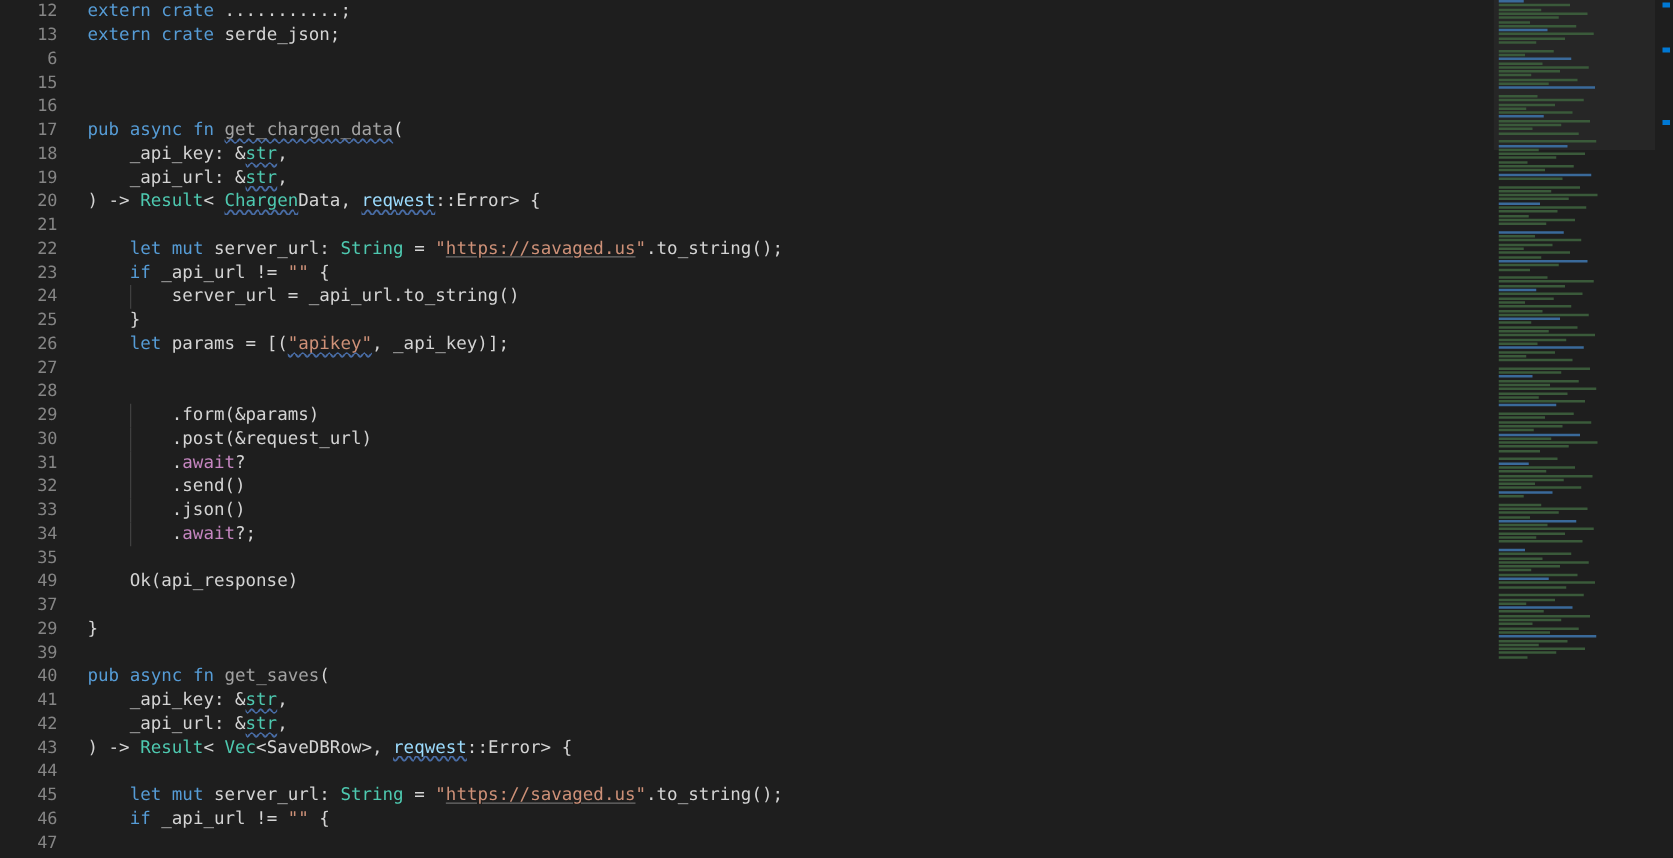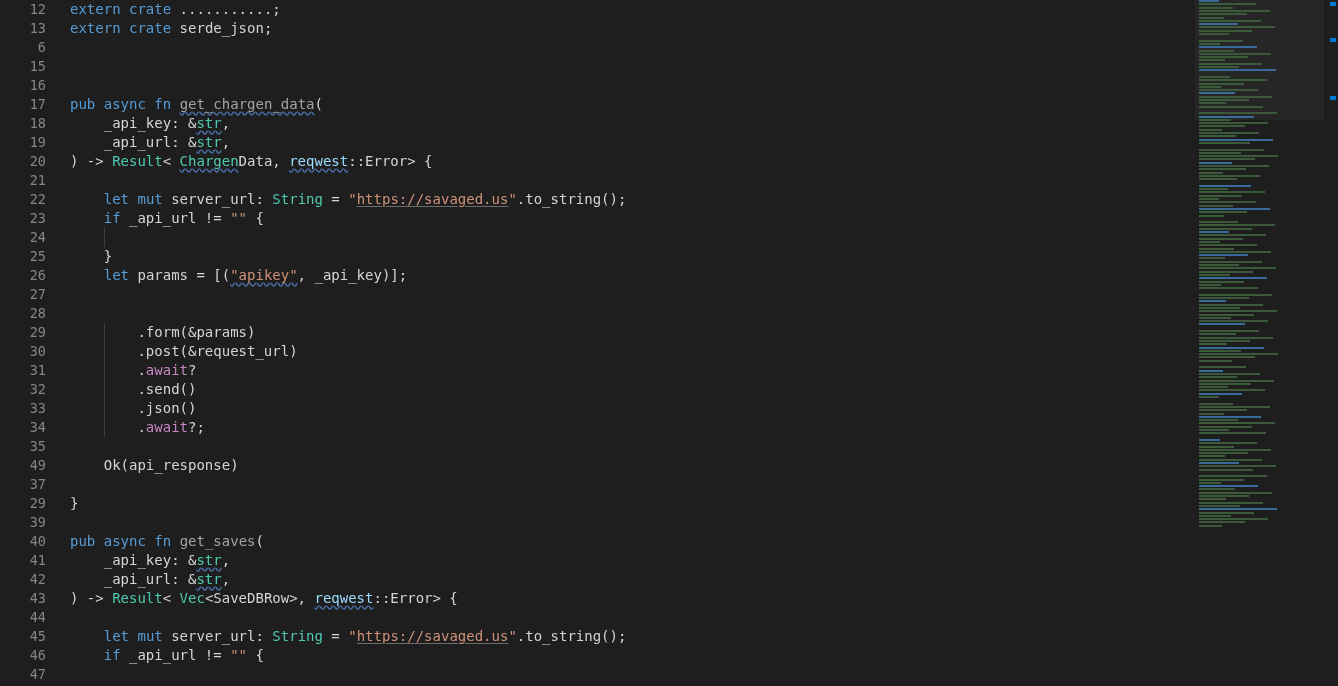--- a/index.html
+++ b/index.html
@@ -140,21 +140,21 @@
     <div class="code-line"></div>
     <div class="code-line"></div>
     <div class="code-line"></div>
     <div class="code-line"><span class="tok-kw">pub</span><span class=""> </span><span class="tok-kw">async</span><span class=""> </span><span class="tok-kw">fn</span><span class=""> </span><span class="tok-fn squiggly">get_chargen_data</span><span class="">(</span></div>
     <div class="code-line"><span class="">    _api_key: &amp;</span><span class="tok-type squiggly">str</span><span class="">,</span></div>
     <div class="code-line"><span class="">    _api_url: &amp;</span><span class="tok-type squiggly">str</span><span class="">,</span></div>
     <div class="code-line"><span class="">) -&gt; </span><span class="tok-type">Result</span><span class="">&lt; </span><span class="tok-type squiggly">Chargen</span><span class="">Data, </span><span class="tok-var squiggly">reqwest</span><span class="">::Error&gt; {</span></div>
     <div class="code-line"></div>
     <div class="code-line"><span class="">    </span><span class="tok-kw">let</span><span class=""> </span><span class="tok-kw">mut</span><span class=""> </span><span class="">server_url: </span><span class="tok-type">String</span><span class=""> </span><span class="">=</span><span class=""> </span><span class="tok-str">"</span><span class="tok-str underline">https://savaged.us</span><span class="tok-str">"</span><span class="">.to_string();</span></div>
     <div class="code-line"><span class="">    </span><span class="tok-kw">if</span><span class=""> </span><span class="">_api_url != </span><span class="tok-str">""</span><span class=""> </span><span class="">{</span></div>
-    <div class="code-line"><div class="indent-guide" style="left: 33.6px;"></div></div>
+    <div class="code-line"><div class="indent-guide" style="left: 33.6px;"></div><span class="">        server_url = _api_url.to_string()</span></div>
     <div class="code-line"><span class="">    }</span></div>
     <div class="code-line"><span class="">    </span><span class="tok-kw">let</span><span class=""> </span><span class="">params = [(</span><span class="tok-str squiggly">"apikey"</span><span class="">, _api_key)];</span></div>
     <div class="code-line"></div>
     <div class="code-line"></div>
     <div class="code-line"><div class="indent-guide" style="left: 33.6px;"></div><span class="">        .form(&amp;params)</span></div>
     <div class="code-line"><div class="indent-guide" style="left: 33.6px;"></div><span class="">        .post(&amp;request_url)</span></div>
     <div class="code-line"><div class="indent-guide" style="left: 33.6px;"></div><span class="">        .</span><span class="tok-kw2">await</span><span class="">?</span></div>
     <div class="code-line"><div class="indent-guide" style="left: 33.6px;"></div><span class="">        .send()</span></div>
     <div class="code-line"><div class="indent-guide" style="left: 33.6px;"></div><span class="">        .json()</span></div>
     <div class="code-line"><div class="indent-guide" style="left: 33.6px;"></div><span class="">        .</span><span class="tok-kw2">await</span><span class="">?;</span></div>

